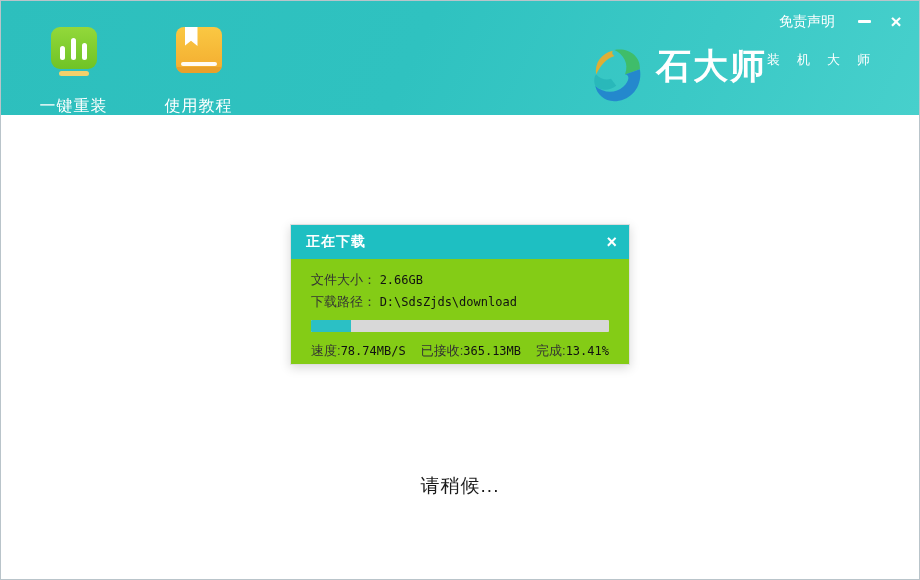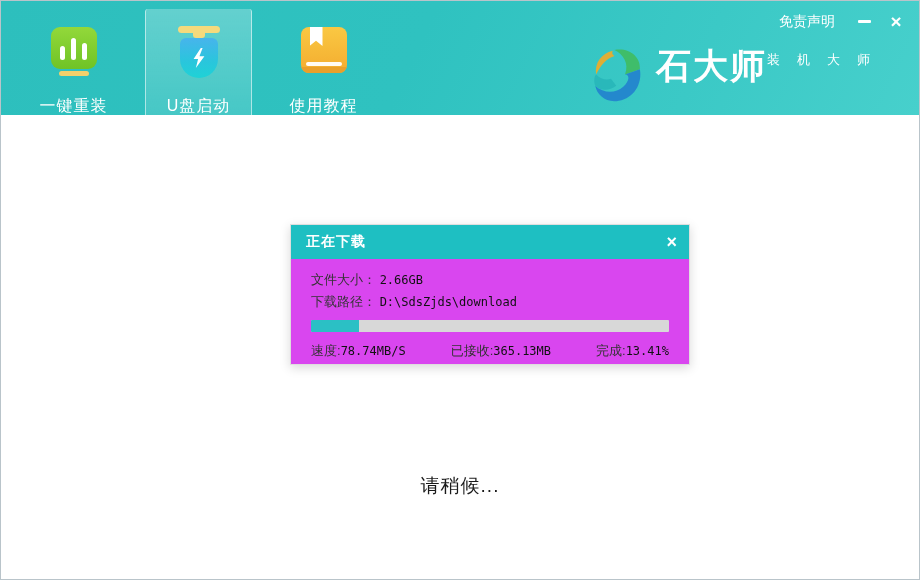--- a/index.html
+++ b/index.html
@@ -70,22 +70,22 @@
   .logo { position:absolute; top:46px; right:32px; display:flex; align-items:flex-start; }
   .logo-mark { width:56px; height:60px; margin-right:10px; }
   .logo-text { display:flex; flex-direction:row; }
   .logo-title { color:#ffffff; font-size:35px; font-weight:bold; letter-spacing:2px; line-height:1.1; }
   .logo-sub { color:#ffffff; font-size:13px; letter-spacing:17px; margin-top:4px; white-space:nowrap; }
 
   
   .content { position:absolute; top:114px; left:0; right:0; bottom:0; background:#ffffff; }
 
   .dialog {
-    position:absolute; left:289px; top:109px; width:400px;
-    background:#d946ef; border:1px solid #dedede;
+    position:absolute; left:289px; top:109px; width:340px;
+    background:#84cc16; border:1px solid #dedede;
     box-shadow:0 3px 10px rgba(0,0,0,0.15);
   }
   .dialog-header {
     height:34px; background:#1ebfc2; display:flex; align-items:center; padding:0 12px 0 15px;
   }
   .dialog-title { color:#ffffff; font-size:14px; font-weight:bold; letter-spacing:1px; }
   .dialog-close { margin-left:auto; color:#ffffff; font-size:18px; font-weight:bold; cursor:pointer; line-height:1; }
   .dialog-body { padding:10px 20px 4px 20px; }
   .d-row { height:22px; line-height:22px; font-size:13px; white-space:nowrap; }
   .d-row .lbl { color:#333333; }
@@ -113,32 +113,20 @@
           <div class="chart-box">
               <i class="b1"></i>
               <i class="b2"></i>
               <i class="b3"></i>
             </div>
           <div class="chart-base"></div>
         </div>
         <div class="tab-label">一键重装</div>
       </div>
 
-      <div class="tab selected">
-        <div class="tab-icon">
-          <div class="usb-cap-bar"></div>
-          <div class="usb-cap-stem"></div>
-          <div class="usb-body">
-            <svg viewBox="0 0 20 24">
-              <path d="M12 1 L4 13 h5 l-2.5 10 L16 10 h-5.5 L14 1 Z" fill="#ffffff"></path>
-            </svg>
-          </div>
-        </div>
-        <div class="tab-label">U盘启动</div>
-      </div>
 
       <div class="tab">
         <div class="tab-icon">
           <div class="book-body">
             <div class="book-mark"></div>
             <div class="book-bottom"></div>
             <div class="book-line"></div>
           </div>
         </div>
         <div class="tab-label">使用教程</div>

